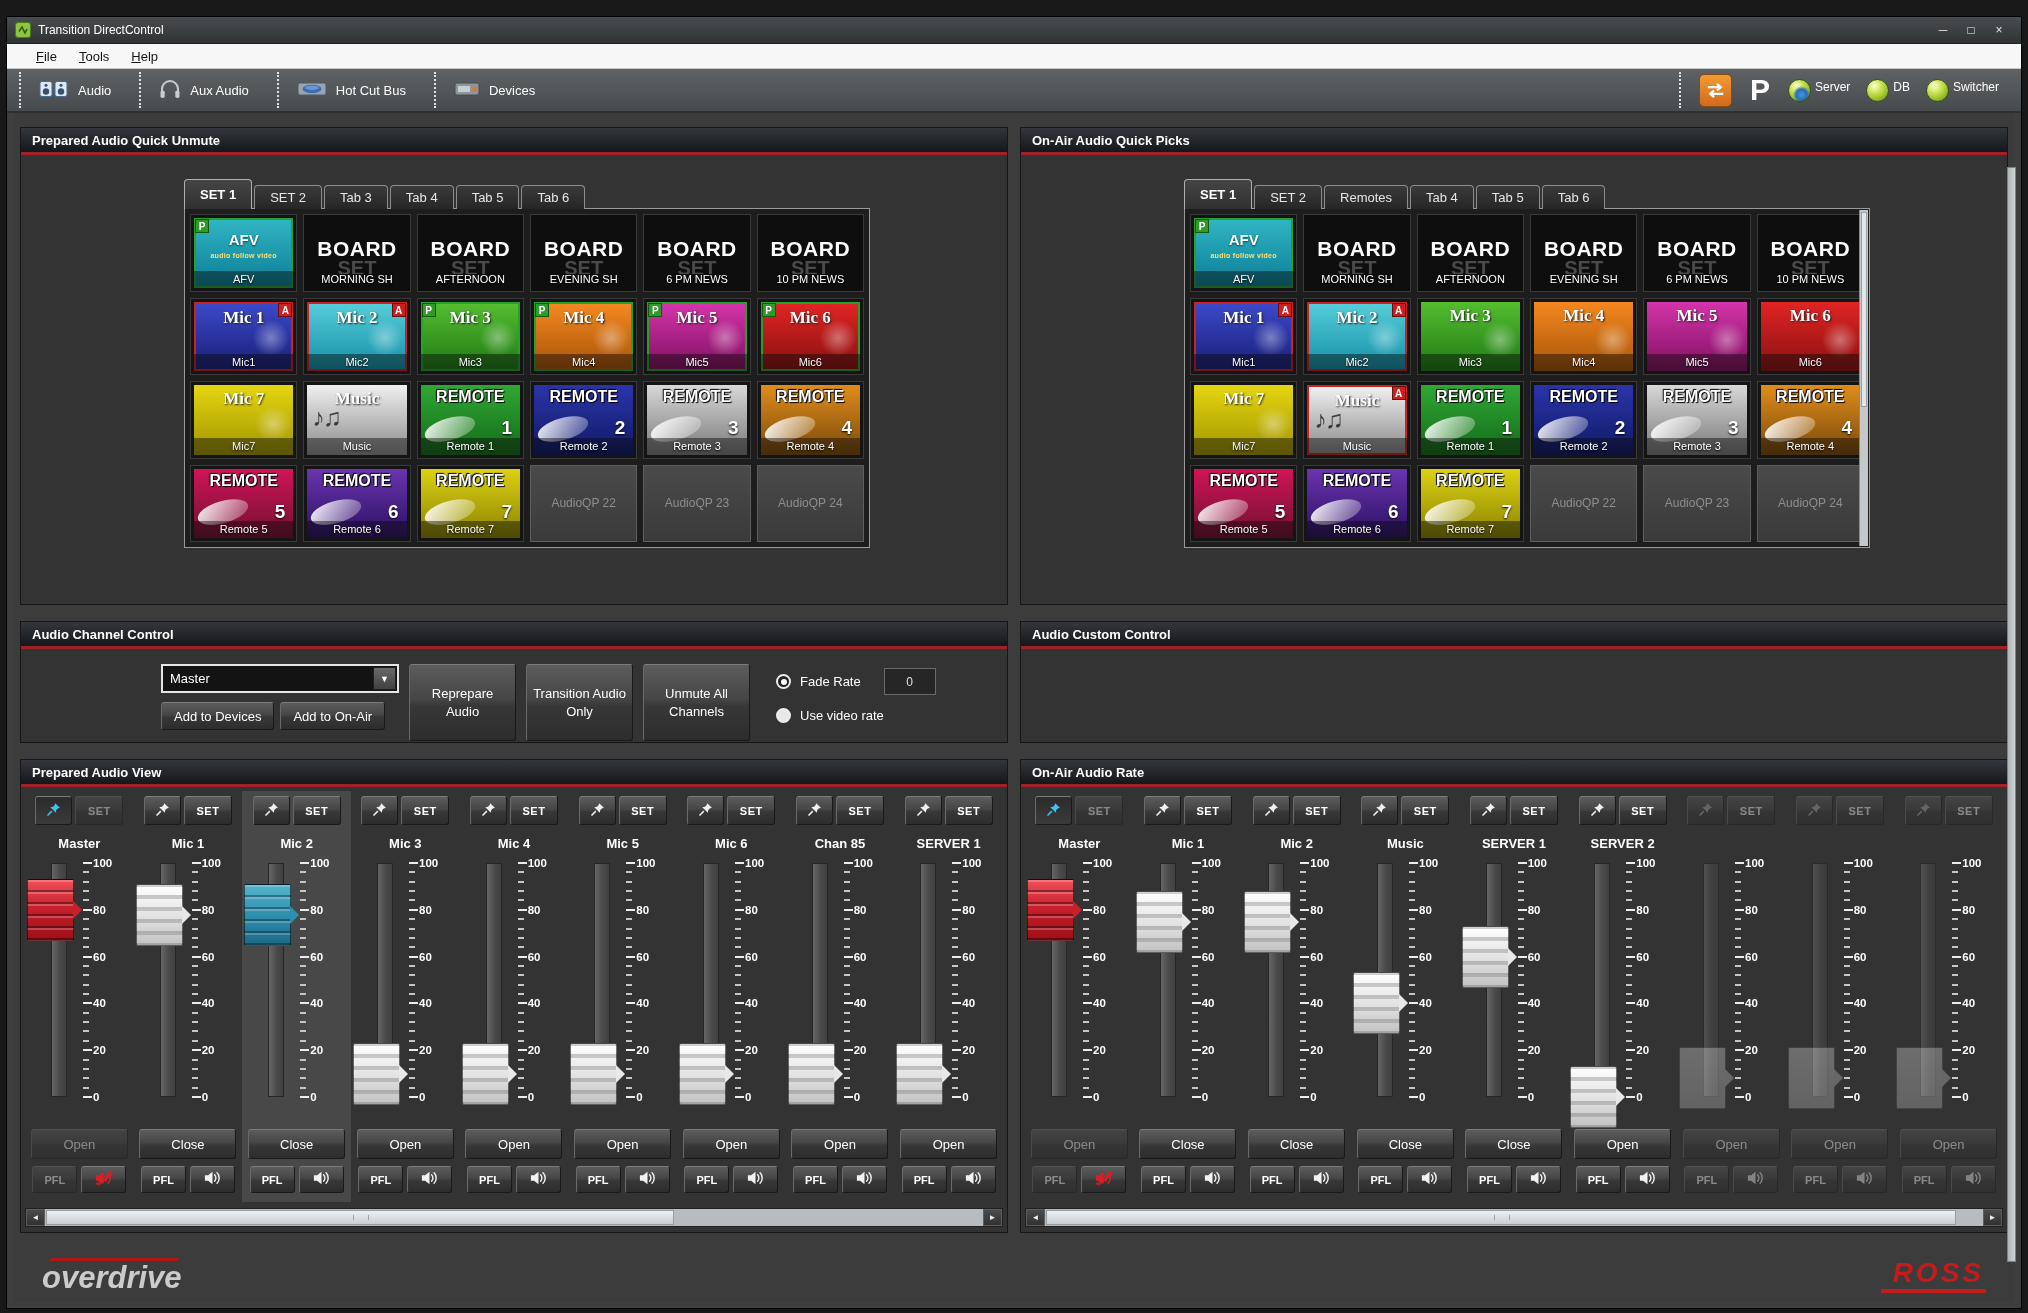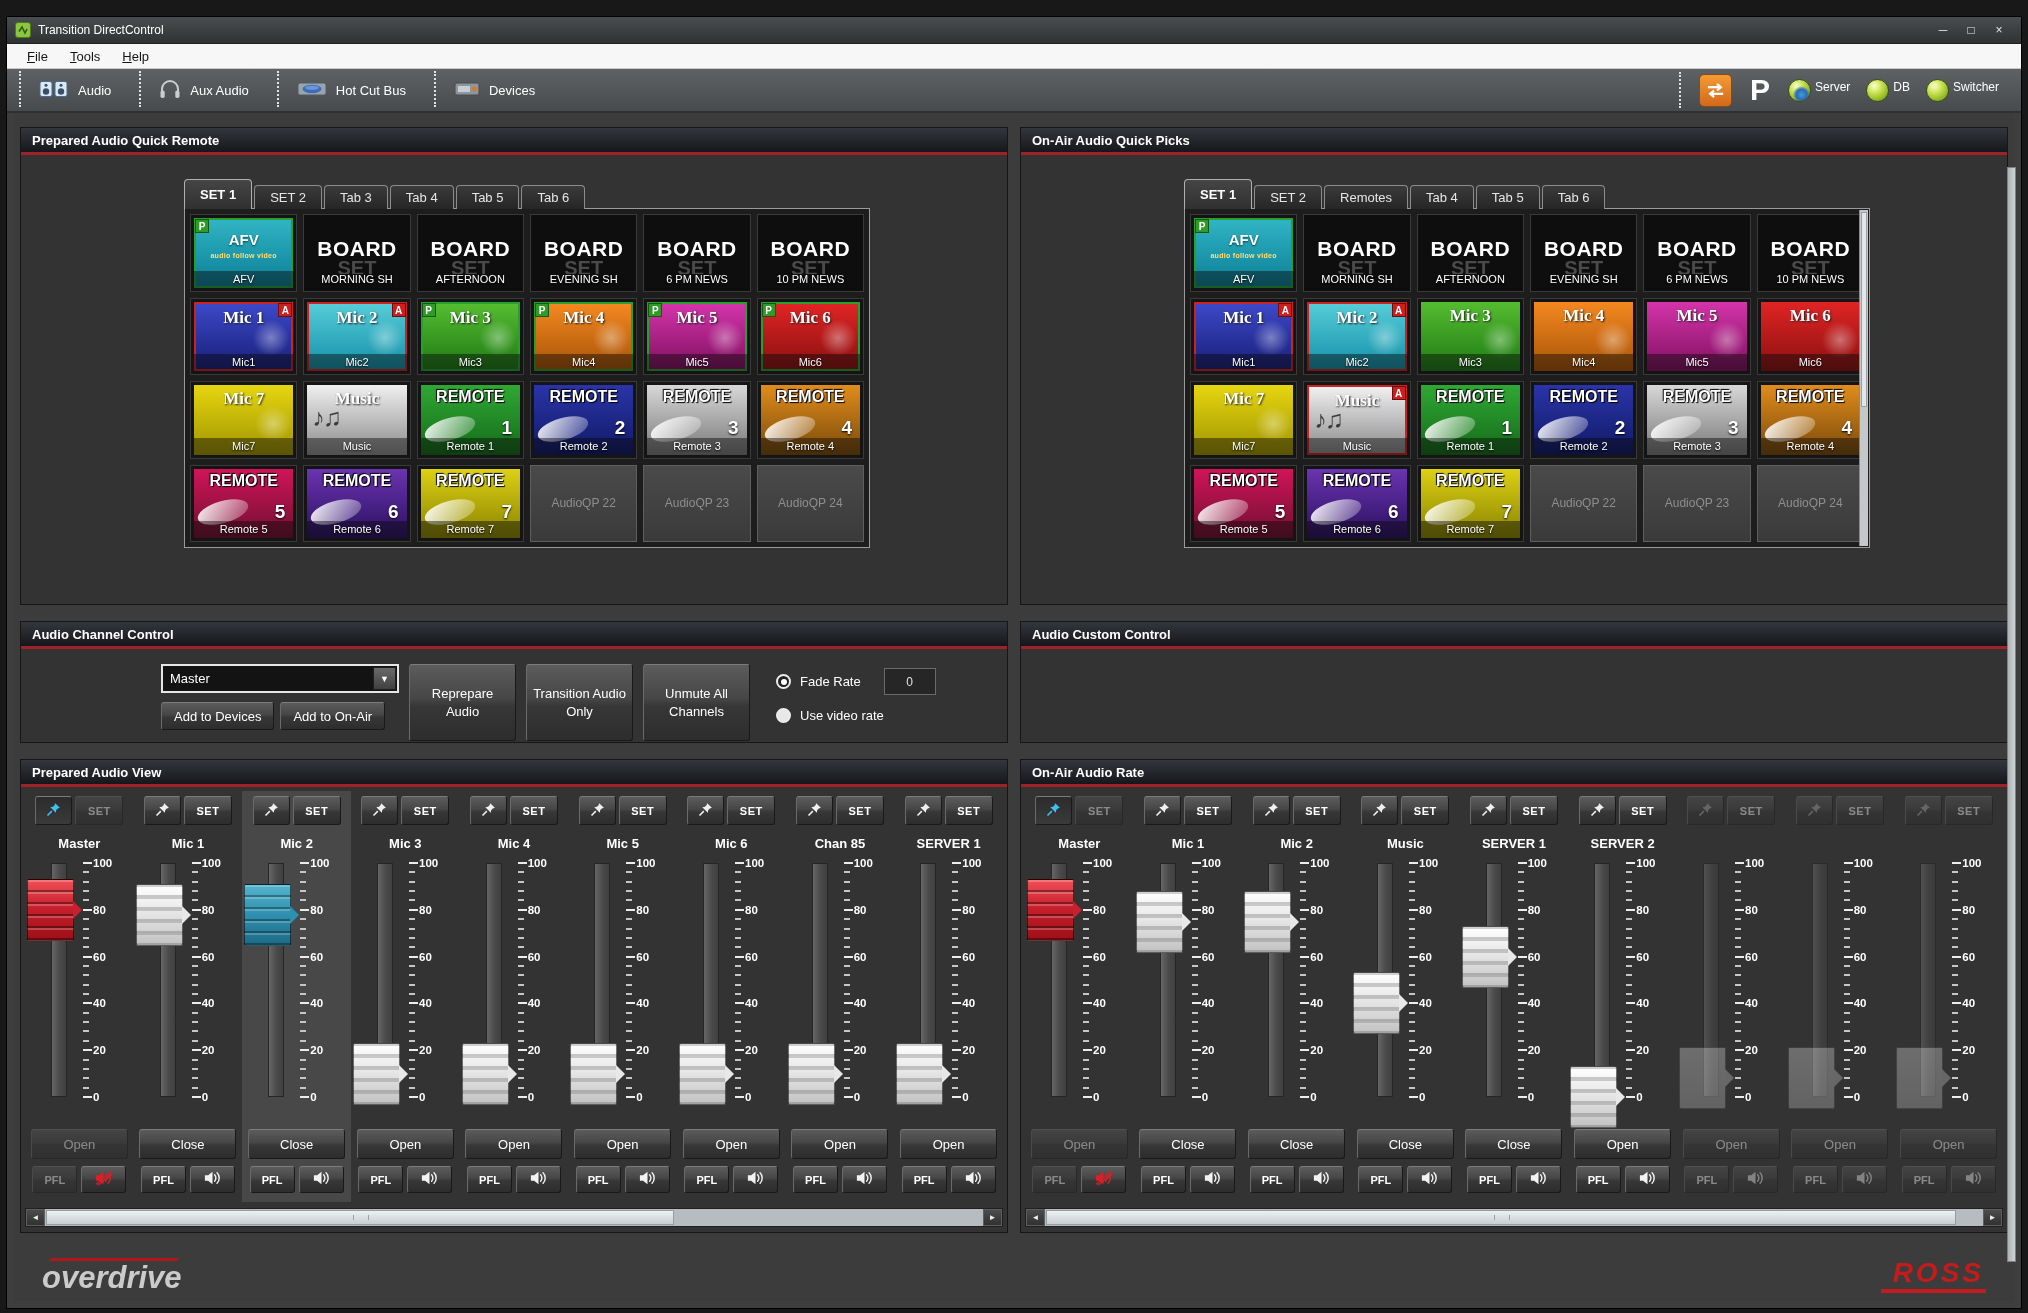--- a/index.html
+++ b/index.html
@@ -8,21 +8,21 @@
   .window { position:absolute; left:6px; right:6px; top:16px; bottom:4px; background:#3e3e3e; border:1px solid #000; }
 
   
   .titlebar { height:27px; background:linear-gradient(180deg,#4a4d4f,#303334); display:flex; align-items:center; padding:0 8px; border-bottom:1px solid #222; }
   .app-icon { width:16px; height:16px; margin-right:7px; }
   .title-text { color:#fff; font-size:12px; }
   .win-controls { margin-left:auto; display:flex; }
   .wc { width:28px; height:18px; display:flex; align-items:center; justify-content:center; color:#e4e4e4; font-size:12px; cursor:pointer; }
 
   
-  .menubar { height:25px; background:#f7f7f7; border-bottom:1px solid #c8c8c8; display:flex; align-items:center; padding-left:11px; gap:4px; }
+  .menubar { height:25px; background:#f7f7f7; border-bottom:1px solid #c8c8c8; display:flex; align-items:center; padding-left:20px; gap:4px; }
   .menu-item { color:#141414; font-size:13px; padding:2px 9px; cursor:pointer; }
   .menu-item u { text-decoration:underline; }
 
   
   .toolbar { height:44px; background:linear-gradient(180deg,#5e6264,#474b4d); display:flex; align-items:center; padding:0 8px; border-bottom:2px solid #303030; }
   .tb-sep { height:36px; border-left:2px dotted #e3e3e3; margin:0 4px; }
   .tb-btn { display:flex; align-items:center; gap:9px; color:#fff; font-size:13px; padding:0 24px 0 14px; height:38px; cursor:pointer; background:transparent; border:none; }
   .tb-right { margin-left:auto; display:flex; align-items:center; gap:14px; padding-right:14px; }
   .transition-btn { width:33px; height:33px; border-radius:5px; background:linear-gradient(180deg,#f39b33,#d2691c); border:1px solid #8a4a12; display:flex; align-items:center; justify-content:center; cursor:pointer; }
   .p-indicator { color:#fff; font-size:30px; font-weight:bold; margin:0 4px; }
@@ -164,21 +164,21 @@
     </div>
   </div>
 
   <div class="menubar" id="menubar">
       <span class="menu-item"><u>F</u>ile</span>
       <span class="menu-item"><u>T</u>ools</span>
       <span class="menu-item"><u>H</u>elp</span>
     </div>
 
   <div class="toolbar">
-    <span id="tb-buttons" style="display:flex;align-items:flex-start;">
+    <span id="tb-buttons" style="display:flex;align-items:center;">
         <span class="tb-sep"></span>
         <button class="tb-btn">
           <span><svg viewBox="0 0 30 18" width="30" height="18">
               <rect x="1" y="1.5" width="12" height="15" rx="2" fill="#dce8f2" stroke="#4a6a92"></rect>
               <circle cx="7" cy="11.5" r="3.2" fill="#35506e"></circle>
               <circle cx="7" cy="5.2" r="1.5" fill="#35506e"></circle>
               <rect x="16" y="1.5" width="12" height="15" rx="2" fill="#dce8f2" stroke="#4a6a92"></rect>
               <circle cx="22" cy="11.5" r="3.2" fill="#35506e"></circle>
               <circle cx="22" cy="5.2" r="1.5" fill="#35506e"></circle>
             </svg></span>
@@ -239,21 +239,21 @@
             <span class="status-label">Switcher</span>
           </span>
         </span>
     </div>
   </div>
 
   <div class="content">
     <div class="win-vscroll"></div>
 
     <div class="panel">
-      <div class="panel-header">Prepared Audio Quick Remote</div>
+      <div class="panel-header">Prepared Audio Quick Unmute</div>
       <div class="qp-body">
         <div class="tabs" id="prep-tabs">
             <div class="tab active">SET 1</div>
             <div class="tab">SET 2</div>
             <div class="tab">Tab 3</div>
             <div class="tab">Tab 4</div>
             <div class="tab">Tab 5</div>
             <div class="tab">Tab 6</div>
           </div>
         <div class="qp-grid" id="prep-grid">

